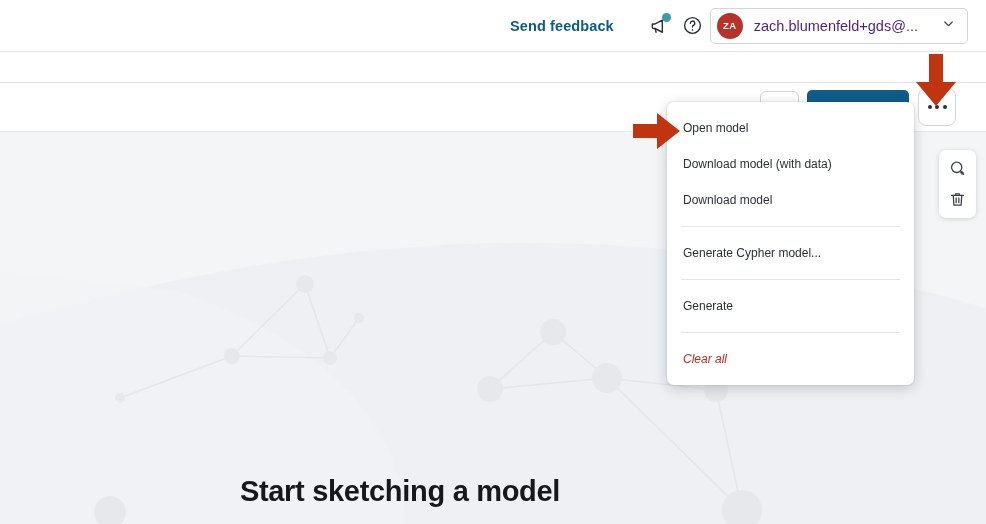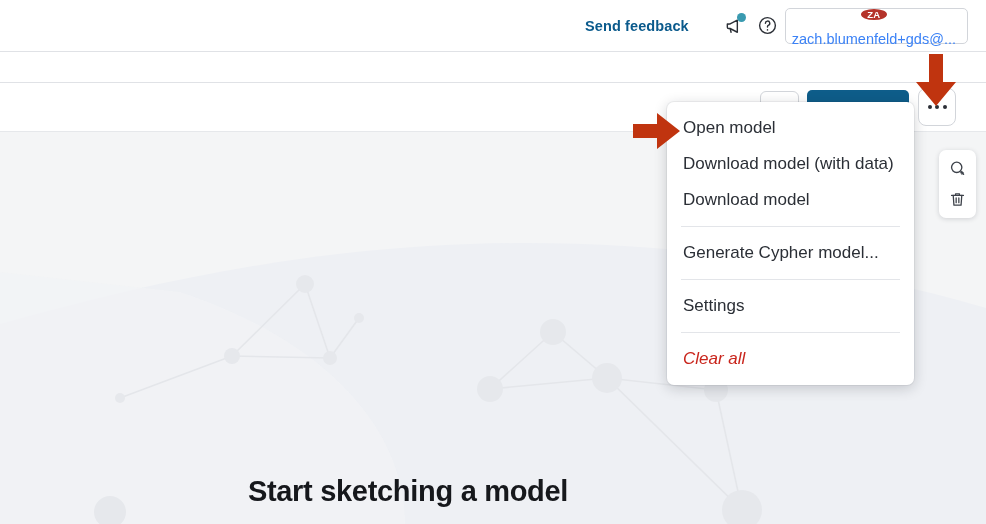--- a/index.html
+++ b/index.html
@@ -34,29 +34,28 @@
     display: flex; align-items: center; gap: 7px;
     height: 34px; padding: 0 14px; margin-left: 14px; margin-right: 12px;
     border: 1px solid #d2d5da; border-radius: 5px; background: #fff;
     font-size: 14.5px; font-weight: 700; color: #2b2f36; cursor: pointer;
   }
   .account-btn {
     display: flex; align-items: center; gap: 11px;
     height: 36px; padding: 0 11px 0 6px;
     border: 1px solid #d2d5da; border-radius: 5px; background: #fff;
     cursor: pointer;
-    flex-direction: column;
   }
   .avatar {
     width: 26px; height: 26px; border-radius: 50%;
     background: #b5332a; color: #fff; font-size: 9.5px; font-weight: 700;
     display: flex; align-items: center; justify-content: center;
     letter-spacing: .3px;
   }
-  .account-name { font-size: 14.5px; color: #3b82f6; white-space: nowrap; text-align: center; }
+  .account-name { font-size: 14.5px; color: #4c1d95; white-space: nowrap; text-align: center; }
   .chev { margin-left: 12px; color: #4a4f57; }
 
   
   .subbar {
     position: absolute; left: 0; top: 52px; width: 986px; height: 31px;
     background: #fff; border-bottom: 1px solid #e0e2e6;
   }
   .toolbar-row {
     position: absolute; left: 0; top: 83px; width: 986px; height: 49px;
     background: #fff; border-bottom: 1px solid #e6e8eb;
@@ -81,21 +80,21 @@
     display: block;
   }
 
   
   .canvas {
     position: absolute; left: 0; top: 132px; width: 986px; height: 392px;
     background: #f4f5f6; overflow: hidden;
   }
   .canvas svg { position: absolute; left: 0; top: 0; }
   .canvas-title {
-    position: absolute; left: 8px; top: 343px; width: 800px;
+    position: absolute; left: 0; top: 343px; width: 800px;
     text-align: center; font-size: 29px; font-weight: 700;
     color: #16181c; letter-spacing: -.3px;
   }
 
   
   .side-panel {
     position: absolute; right: 10px; top: 150px; width: 37px;
     background: #fff; border-radius: 7px;
     box-shadow: 0 1px 5px rgba(20,25,35,.16);
     display: flex; flex-direction: column; align-items: center;
@@ -105,21 +104,21 @@
 
   
   .menu {
     position: absolute; left: 667px; top: 102px; width: 247px;
     background: #fff; border-radius: 7px;
     box-shadow: 0 3px 14px rgba(20,25,35,.20), 0 0 0 1px rgba(20,25,35,.05);
     padding: 8px 0 8px 0; z-index: 12;
   }
   .menu-item {
     height: 36px; display: flex; align-items: center;
-    padding: 0 16px; font-size: 17px; color: #2b2f36;
+    padding: 0 16px; font-size: 12px; color: #2b2f36;
     cursor: pointer; white-space: nowrap;
   }
   .menu-item.danger { color: #c9251c; font-style: italic; }
   .menu-sep { height: 1px; background: #e3e5e9; margin: 8px 14px; }
 
   
   .ann { position: absolute; z-index: 20; pointer-events: none; }
   .ann-down { left: 905px; top: 54px; }
   .ann-right { left: 633px; top: 110px; }
 </style>
@@ -235,21 +234,21 @@
     </div>
     <div class="menu-item">
       <span>Download model</span>
     </div>
     <div class="menu-sep"></div>
     <div class="menu-item">
       <span>Generate Cypher model...</span>
     </div>
     <div class="menu-sep"></div>
     <div class="menu-item">
-      <span>Settings</span>
+      <span>Generate</span>
     </div>
     <div class="menu-sep"></div>
     <div class="menu-item danger">
       <span>Clear all</span>
     </div>
   </div>
 
   <div class="ann ann-down">
     <svg width="62" height="55" viewBox="0 0 62 55">
       <path d="M24 0 h14 v28 h13 L31 52 L11 28 h13 z" fill="#c0340f"></path>

